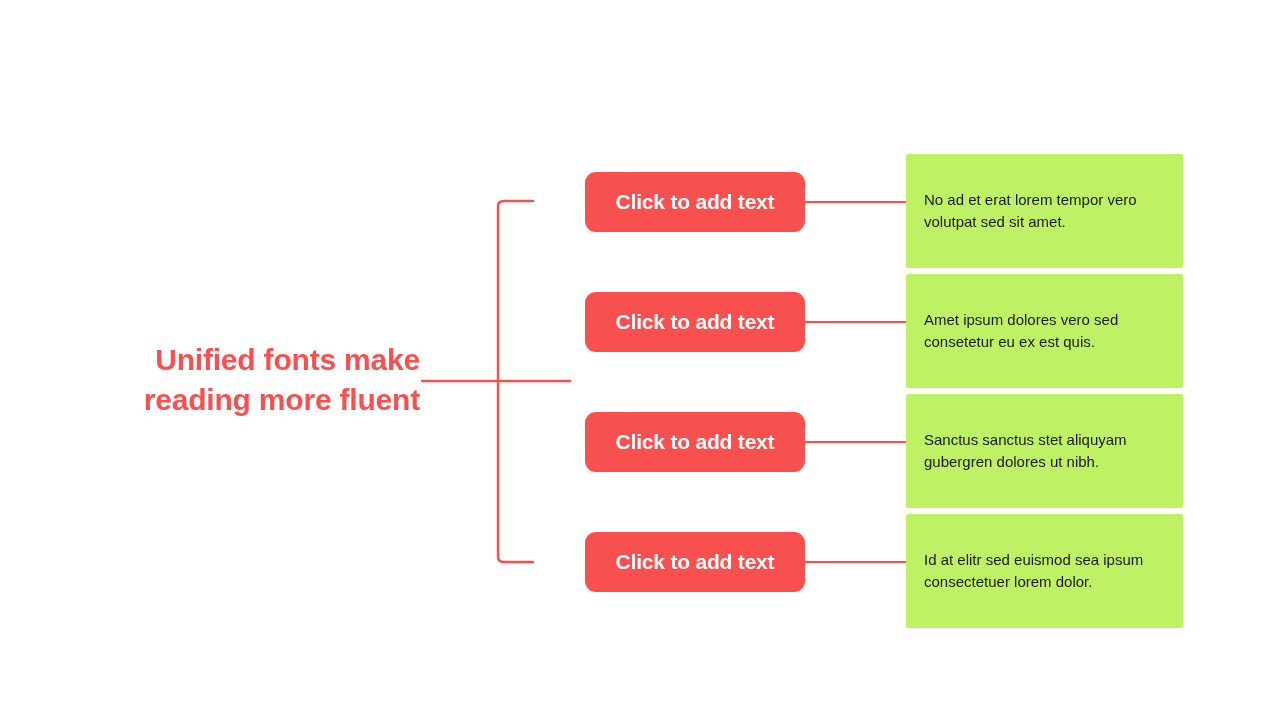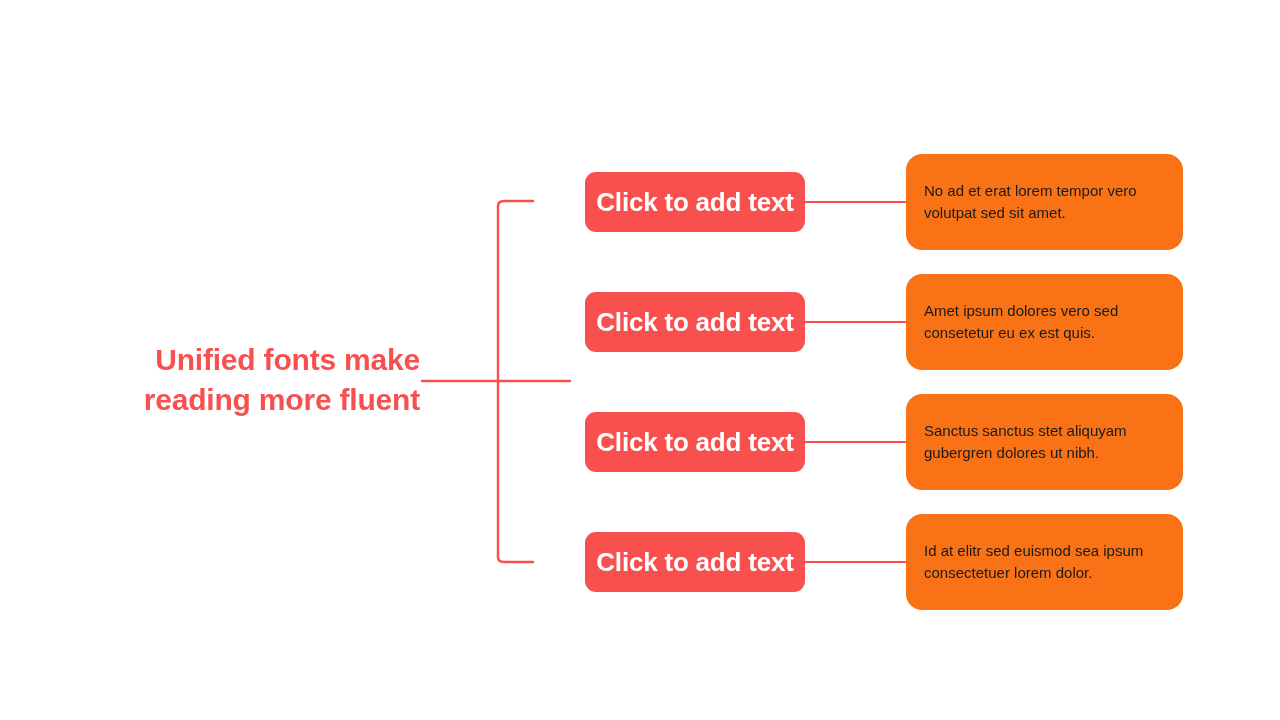--- a/index.html
+++ b/index.html
@@ -58,41 +58,41 @@
 
   .node-button {
     position: absolute;
     left: 585px;
     top: -30px;
     width: 220px;
     height: 60px;
     background: #F7504F;
     border-radius: 11px;
     color: #ffffff;
-    font-size: 26px;
+    font-size: 21px;
     font-weight: bold;
     display: flex;
     align-items: center;
     justify-content: center;
     box-sizing: border-box;
     letter-spacing: -0.2px;
     border: none;
     padding: 0;
     font-family: "Liberation Sans", sans-serif;
     cursor: pointer;
   }
 
   .node-text {
     position: absolute;
     left: 906px;
     top: -48px;
     width: 277px;
-    height: 96px;
-    background: #f97316;
-    border-radius: 16px;
+    height: 114px;
+    background: #bef264;
+    border-radius: 2px;
     box-sizing: border-box;
     padding: 0 22px 0 18px;
     display: flex;
     align-items: center;
     font-size: 15px;
     line-height: 1.45;
     color: #1a1a1a;
   }
   .node-text span {
     display: block;

